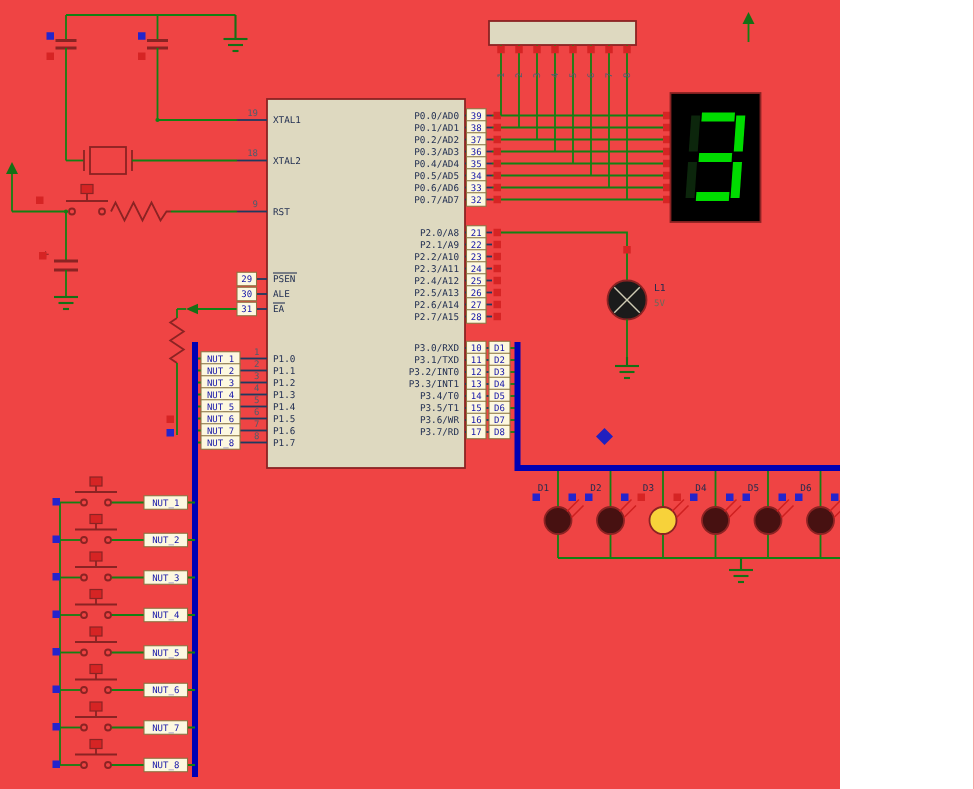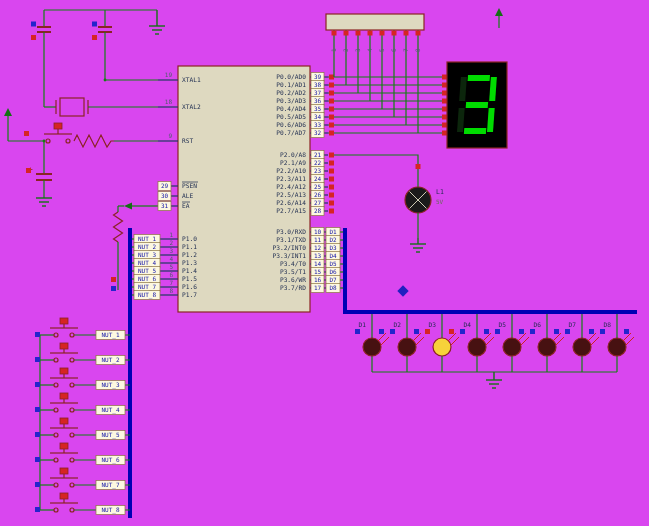--- a/index.html
+++ b/index.html
@@ -1,19 +1,19 @@
 <!DOCTYPE html>
 <html><head>
 <meta charset="utf-8">
 <style>
   html,body{margin:0;padding:0;}
   .stage{
     position:relative;
-    width:649px;height:526px;
-    background:#d946ef;
+    width:560px;height:526px;
+    background:#ef4444;
     overflow:hidden;
     font-family:"DejaVu Sans Mono", monospace;
   }
   svg text{font-family:"DejaVu Sans Mono", monospace;}
   .wire{stroke:#138013;stroke-width:1.2;fill:none;}
   .pin{stroke:#1f3a5f;stroke-width:1.2;fill:none;}
   .comp{stroke:#8b2323;stroke-width:1.2;fill:none;}
   .comp2{stroke:#8b2323;stroke-width:2;fill:none;}
   .chipbody{fill:#ded9c0;stroke:#8b2323;stroke-width:1.2;}
   .packbody{fill:#ded9c0;stroke:#8b2323;stroke-width:1.2;}

